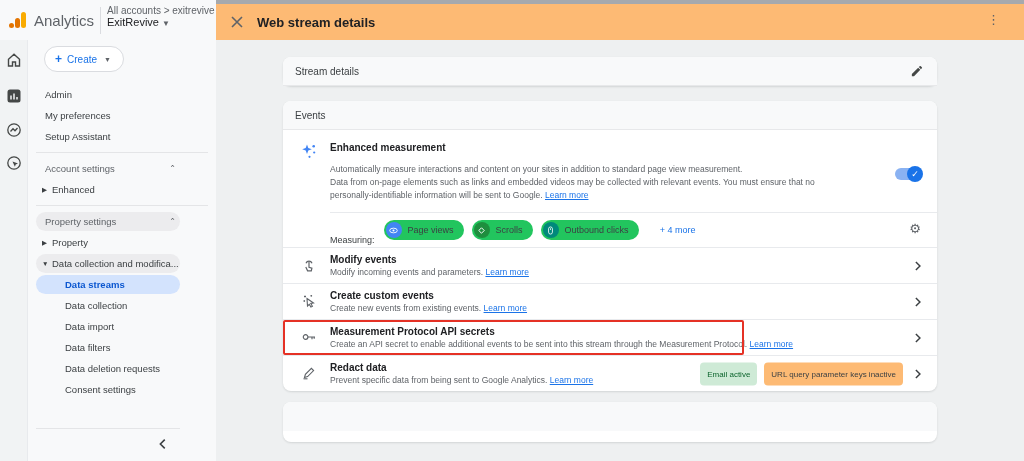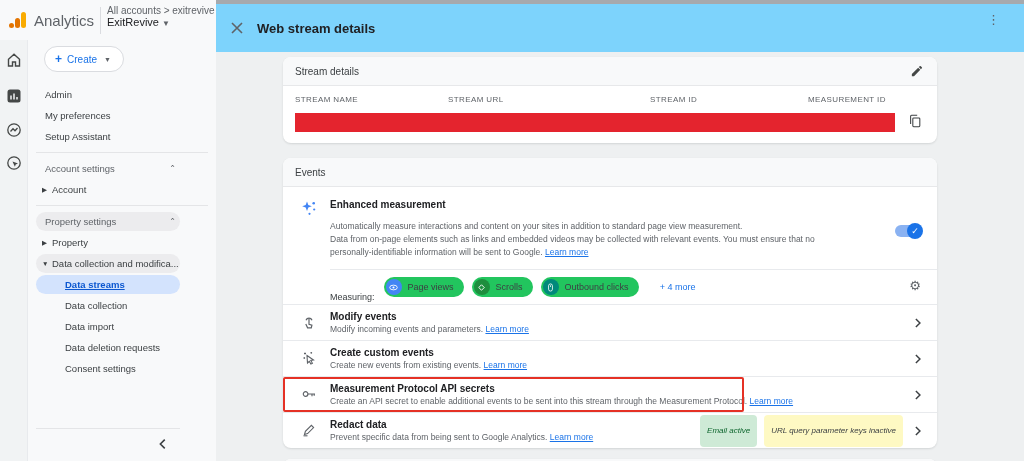--- a/index.html
+++ b/index.html
@@ -27,29 +27,29 @@
 
   .nav-list { position:absolute; left:0; top:44px; width:188px; }
   .nav-item { position:relative; height:21px; display:flex; align-items:center; font-size:9.5px; color:#3c4043; padding-left:17px; }
   .nav-item .tree { width:10px; font-size:6.5px; color:#3c4043; margin-left:-3px; }
   .nav-item.leaf { padding-left:37px; }
   .nav-item.header { color:#5f6368; }
   .nav-item.header .up { position:absolute; right:40px; font-size:8px; color:#5f6368; }
   .pillbg { position:absolute; left:8px; right:36px; top:1px; bottom:1px; border-radius:10px; background:#ececee; z-index:0; }
   .pillbg.sel { background:#d3e3fd; }
   .nav-item > span, .nav-item > .tree { position:relative; z-index:1; }
-  .nav-item.selected { color:#0b57d0; font-weight:bold;text-decoration:underline; }
+  .nav-item.selected { color:#0b57d0; font-weight:bold; }
   .nav-divider { height:1px; background:#e4e5e7; margin:5px 8px 5px 8px; }
   .collapse-btn { position:absolute; right:46px; bottom:10px; width:14px; height:14px; color:#3c4043; }
   .nav-bottom-divider { position:absolute; left:8px; right:36px; bottom:32px; height:1px; background:#e4e5e7; }
 
   
   .main { position:absolute; left:216px; top:0; right:0; bottom:0; background:#eef0f1; }
   .top-strip { position:absolute; left:0; top:0; right:0; height:4px; background:#a6a9ad; }
-  .dialog-header { position:absolute; left:0; top:4px; right:0; height:48px; background:#7dd3fc; display:flex; align-items:center; }
+  .dialog-header { position:absolute; left:0; top:4px; right:0; height:36px; background:#fdba74; display:flex; align-items:center; }
   .close-x { width:14px; height:14px; margin-left:14px; color:#5f6368; }
   .dialog-title { margin-left:13px; font-size:13px; font-weight:bold; color:#202124; }
   .kebab { position:absolute; right:24px; top:8px; font-size:13px; color:#5f6368; letter-spacing:0; }
 
   .content { position:absolute; left:0; top:38px; right:0; bottom:0; overflow:hidden; }
   .card { width:654px; margin-left:67px; background:#fff; border-radius:8px; box-shadow:0 1px 2px rgba(60,64,67,.15); }
   .card-header { position:relative; height:29px; background:#f8f9fa; border-bottom:1px solid #e7e8ea; border-radius:8px 8px 0 0;
                  display:flex; align-items:center; padding-left:12px; font-size:10px; color:#3c4043; }
   .edit-pencil { position:absolute; right:14px; top:8px; width:13px; height:13px; color:#444746; }
 
@@ -79,23 +79,23 @@
   .measure-gear { position:absolute; right:16px; top:9px; font-size:13px; color:#5f6368; line-height:1; }
 
   .event-row { position:relative; border-top:1px solid #e8eaed; padding:6px 40px 6px 47px; min-height:34px; }
   .row-icon { position:absolute; left:18px; top:9px; width:16px; height:16px; color:#5f6368; }
   .row-title { font-size:10px; font-weight:bold; color:#202124; }
   .row-desc { margin-top:2px; font-size:8.5px; color:#5f6368; }
   .chev { position:absolute; right:13px; top:50%; transform:translateY(-50%); width:13px; height:13px; color:#3c4043; }
   .hl-box { position:absolute; left:0; top:0; width:461px; height:100%; border:2px solid #e53125; border-radius:2px;
             pointer-events:none; z-index:2; }
   .badges { position:absolute; right:34px; top:50%; transform:translateY(-50%); display:flex; gap:7px; }
-  .badge { height:17px; display:flex; align-items:center; padding:16px 7px; border-radius:4px; font-size:8px; white-space:nowrap;font-style:italic; }
+  .badge { height:23px; display:flex; align-items:center; padding:1px 7px; border-radius:4px; font-size:8px; white-space:nowrap; }
   .badge.green { background:#ceead6; color:#0d652d; }
-  .badge.gray { background:#fef9c3; color:#3c4043; }
+  .badge.gray { background:#fdba74; color:#3c4043; }
 
   .card-next { margin-top:11px; height:40px; }
   .card-next .card-header { border-bottom:none; }
 </style>
 </head>
 <body>
 
 <div class="left-col">
   <div class="brand-bar">
     <svg class="logo" viewBox="0 0 20 18">
@@ -145,21 +145,21 @@
       <div class="nav-item">
           <span>Setup Assistant</span>
         </div>
       <div class="nav-divider"></div>
       <div class="nav-item header">
         <span>Account settings</span>
           <span class="up">⌃</span>
       </div>
       <div class="nav-item">
         <span class="tree">▶</span>
-          <span>Account</span>
+          <span>Enhanced</span>
       </div>
       <div class="nav-divider"></div>
       <div class="nav-item header">
         <div class="pillbg"></div>
         <span>Property settings</span>
           <span class="up">⌃</span>
       </div>
       <div class="nav-item">
         <span class="tree">▶</span>
           <span>Property</span>
@@ -173,20 +173,23 @@
         <div class="pillbg sel"></div>
         <span>Data streams</span>
       </div>
       <div class="nav-item leaf">
           <span>Data collection</span>
         </div>
       <div class="nav-item leaf">
           <span>Data import</span>
         </div>
       <div class="nav-item leaf">
+          <span>Data filters</span>
+        </div>
+      <div class="nav-item leaf">
           <span>Data deletion requests</span>
         </div>
       <div class="nav-item leaf">
           <span>Consent settings</span>
         </div>
     </div>
 
     <div class="nav-bottom-divider"></div>
     <svg class="collapse-btn" viewBox="0 0 16 16">
       <path d="M10 3 5 8l5 5" fill="none" stroke="currentColor" stroke-width="1.8"></path>
@@ -205,31 +208,20 @@
     <span class="kebab">⋮</span>
   </div>
 
   <div class="content">
 
     <div class="card card-stream">
       <div class="card-header">
         <span>Stream details</span>
         <svg class="edit-pencil" viewBox="0 0 14 14">
           <path d="M2 12v-2.3l6.8-6.8 2.3 2.3L4.3 12zM11.8 4.5l.9-.9a.9.9 0 0 0 0-1.3l-1-1a.9.9 0 0 0-1.3 0l-.9.9z" fill="currentColor"></path>
-        </svg>
-      </div>
-      <div class="stream-body">
-        <span class="colhead" style="left:12px">STREAM NAME</span>
-        <span class="colhead" style="left:165px">STREAM URL</span>
-        <span class="colhead" style="left:367px">STREAM ID</span>
-        <span class="colhead" style="left:525px">MEASUREMENT ID</span>
-        <div class="redbar"></div>
-        <svg class="copy-icon" viewBox="0 0 16 16">
-          <rect x="5.5" y="4.5" width="8" height="10" rx="1" fill="none" stroke="currentColor" stroke-width="1.2"></rect>
-          <path d="M3 11.5v-9a1 1 0 0 1 1-1h6.5" fill="none" stroke="currentColor" stroke-width="1.2"></path>
         </svg>
       </div>
     </div>
 
     <div class="card card-events">
       <div class="card-header">
         <span>Events</span>
       </div>
 
       <div class="enh">

